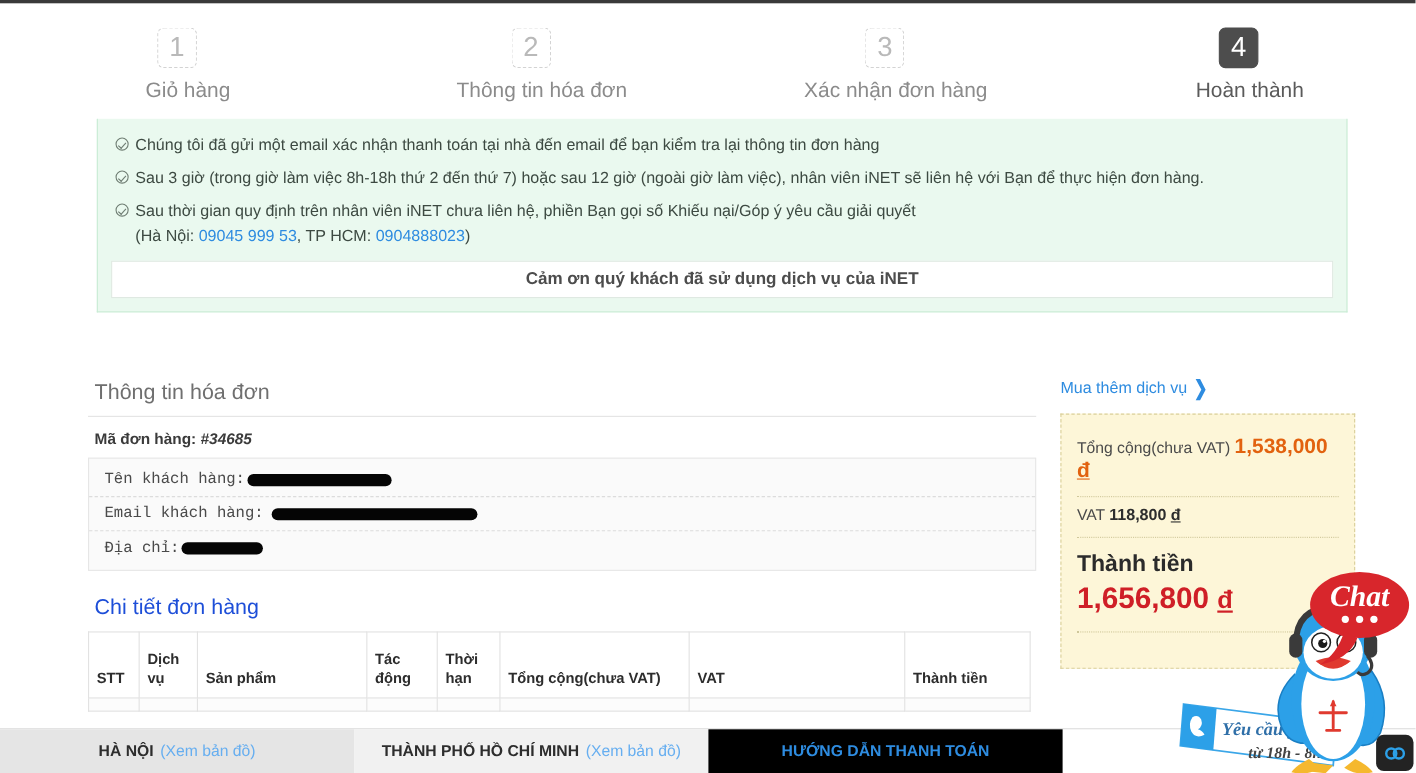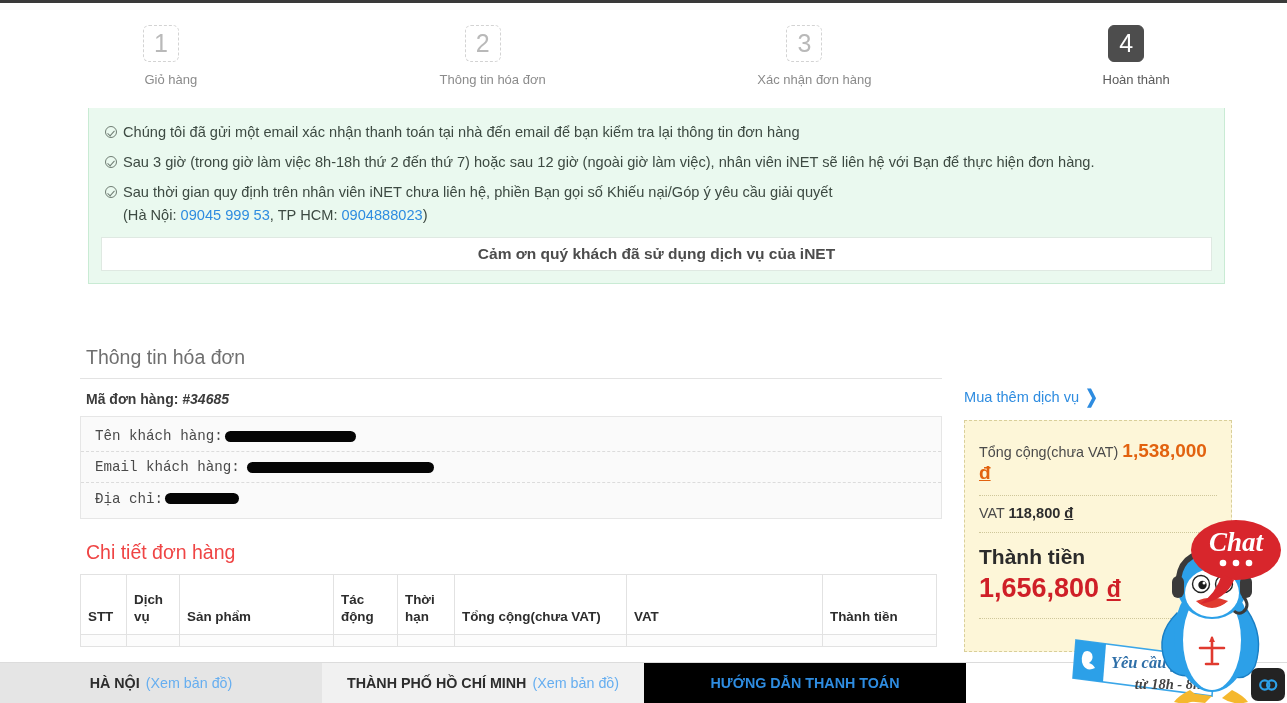--- a/index.html
+++ b/index.html
@@ -40,21 +40,21 @@
   .step-box.pending {
     border: 1px dashed #d3d3d3;
     color: #b9b9b9;
     background: #fff;
   }
   .step-box.active {
     background: #4d4d4d;
     color: #ffffff;
     border: 1px solid #4d4d4d;
   }
-  .step-label { font-size: 13px; color: #8b8b8b; margin-left: 20px; }
+  .step-label { font-size: 19px; color: #8b8b8b; margin-left: 20px; }
   .step.active .step-label { color: #5a5a5a; }
 
   
   .alert-wrap {
     position: absolute; top: 108px; left: 88px;
     width: 1137px;
   }
   .alert-head {
     background: #28b25b;
     color: #ffffff;
@@ -165,21 +165,21 @@
   .redact {
     display: inline-block;
     height: 11px;
     background: #050505;
     border-radius: 6px;
     margin-left: 2px;
   }
 
   .detail-title {
     font-size: 19.5px;
-    color: #ef4444;
+    color: #1d4ed8;
     padding: 22px 0 10px 6px;
   }
   table.detail {
     width: 856px;
     border-collapse: collapse;
     table-layout: fixed;
   }
   table.detail th {
     border: 1px solid #e2e2e2;
     font-size: 13.4px;
@@ -193,21 +193,21 @@
   }
   table.detail td {
     border: 1px solid #e2e2e2;
     height: 12px;
     background: #fcfcfc;
   }
 
   
   .main-right {
     position: absolute;
-    top: 344px; left: 964px; width: 268px; margin-top: 44px;
+    top: 344px; left: 964px; width: 268px;
   }
   .buy-more {
     font-size: 14.6px;
     color: #2e8ce0;
     text-decoration: none;
     display: inline-flex; align-items: center;
     font-weight: normal;
   }
   .chev {
     margin-left: 6px; font-size: 15px; font-weight: bold;

